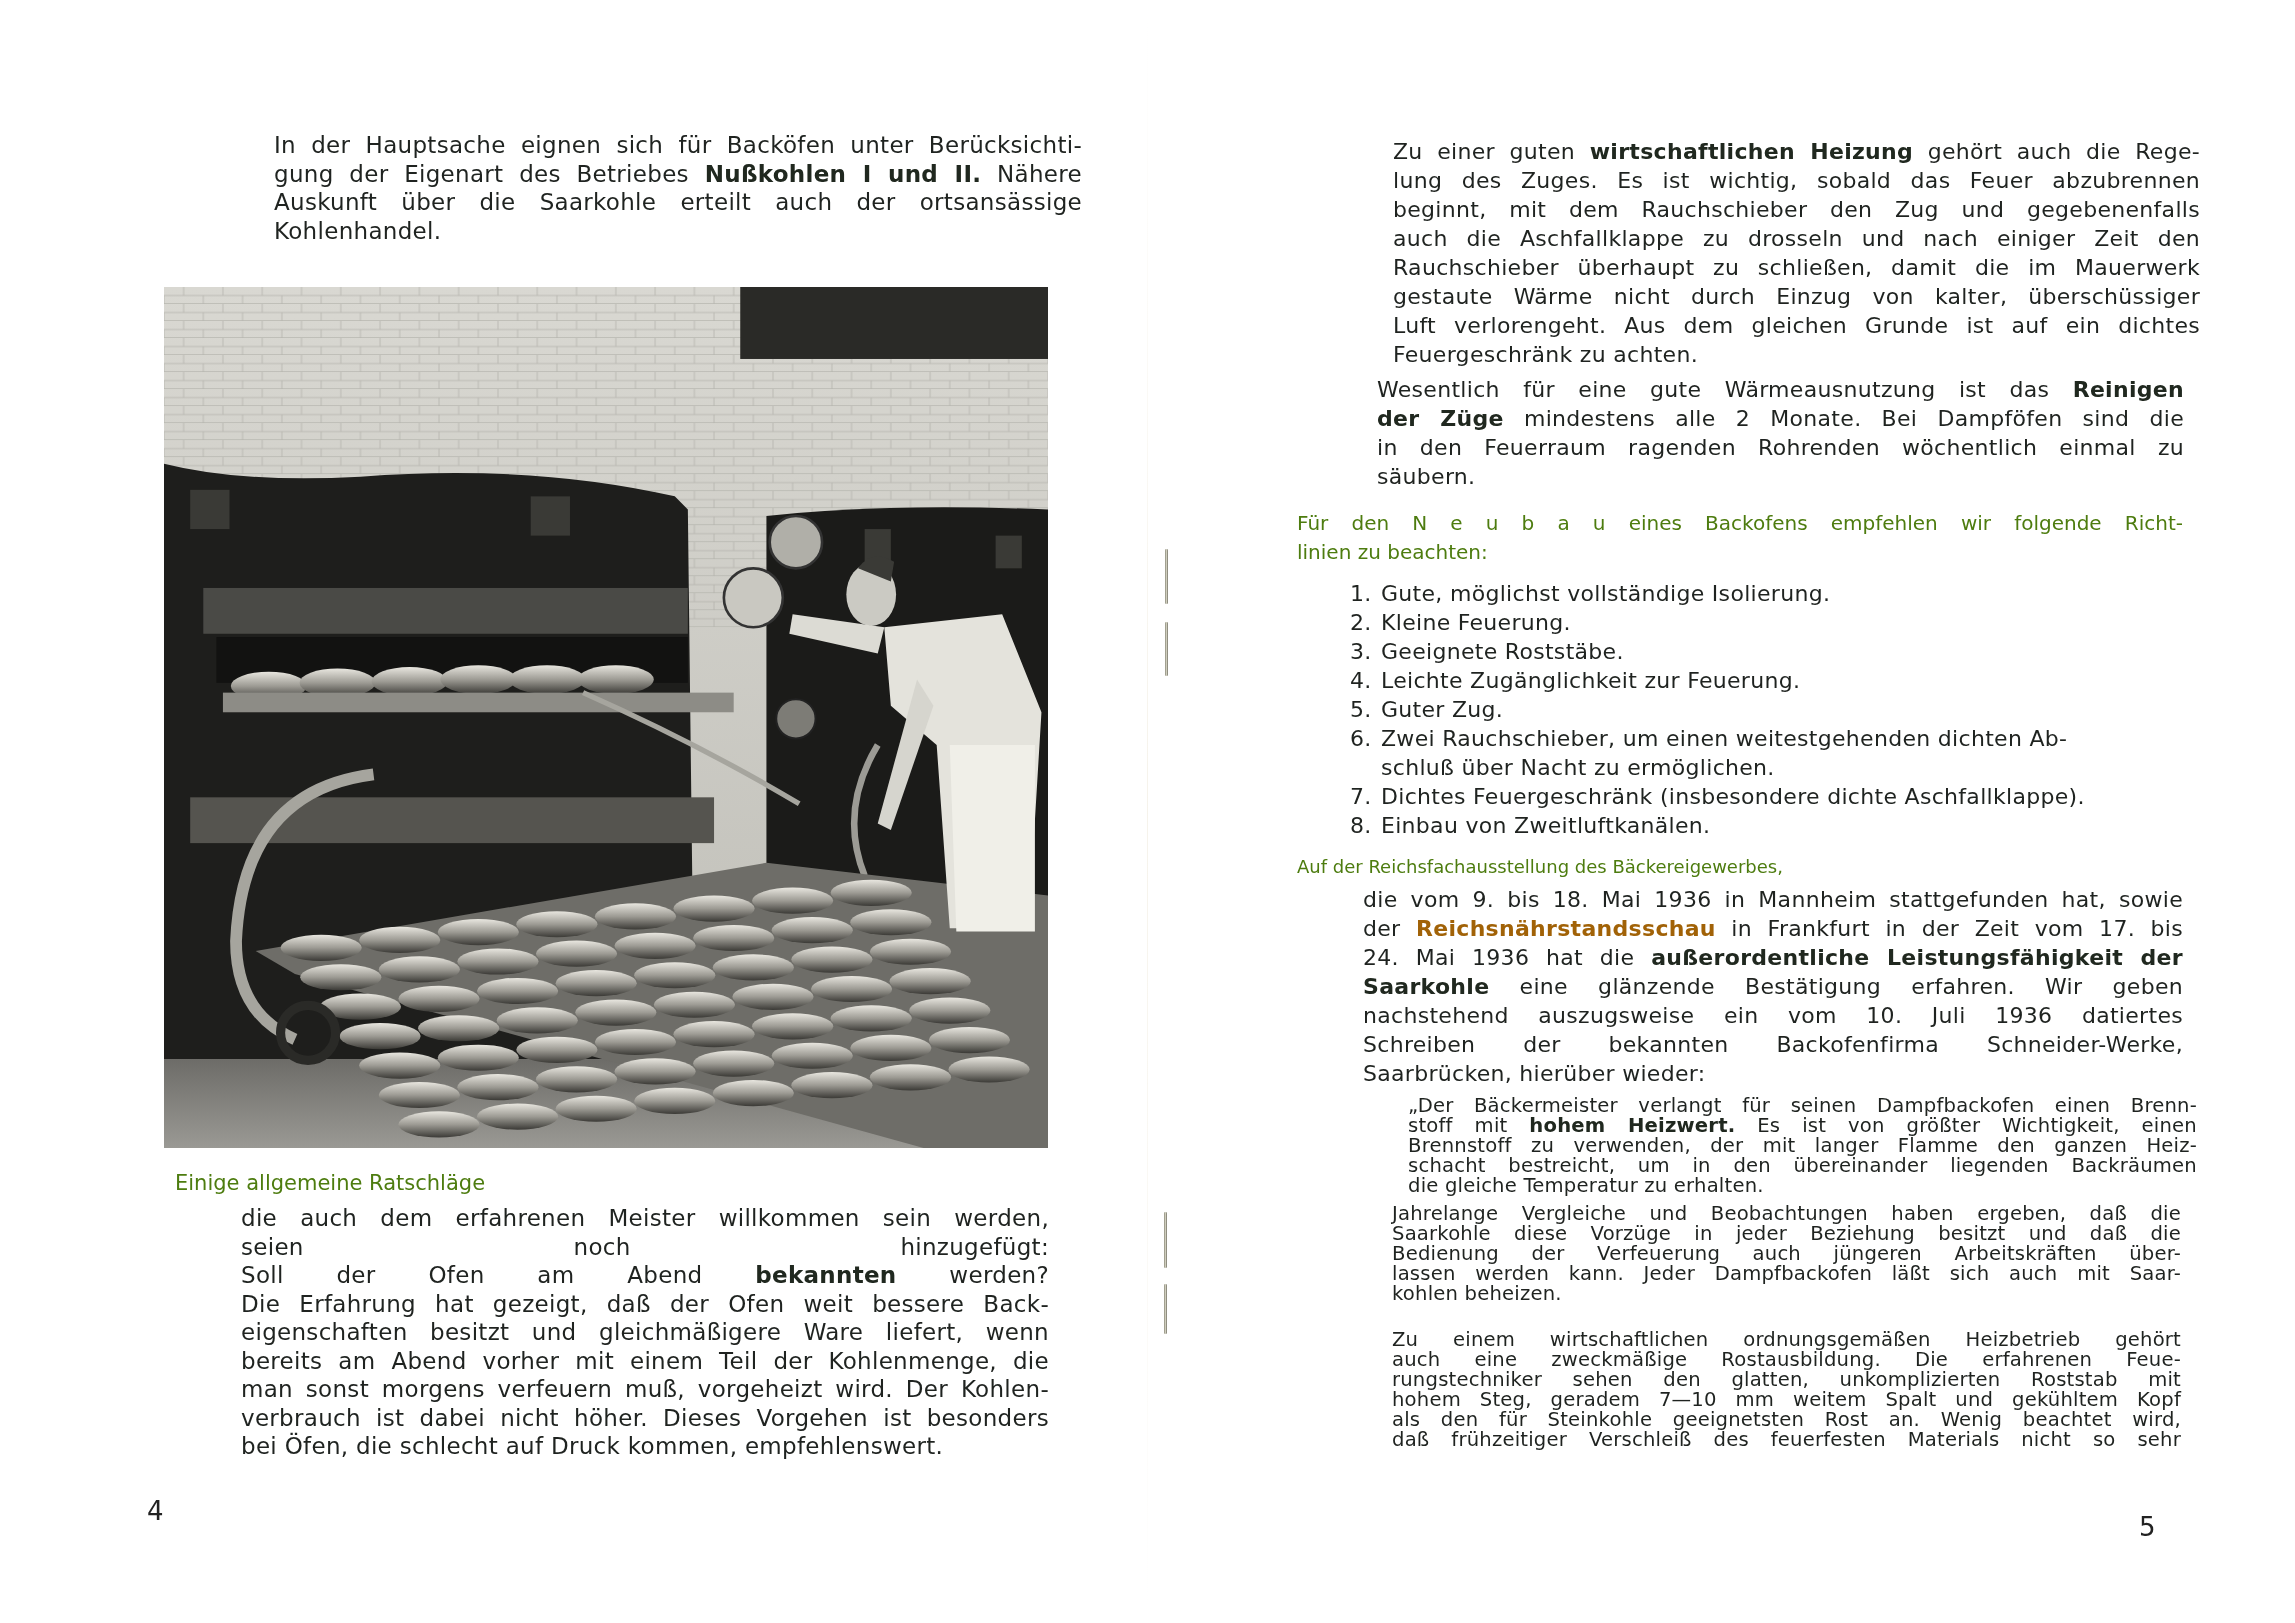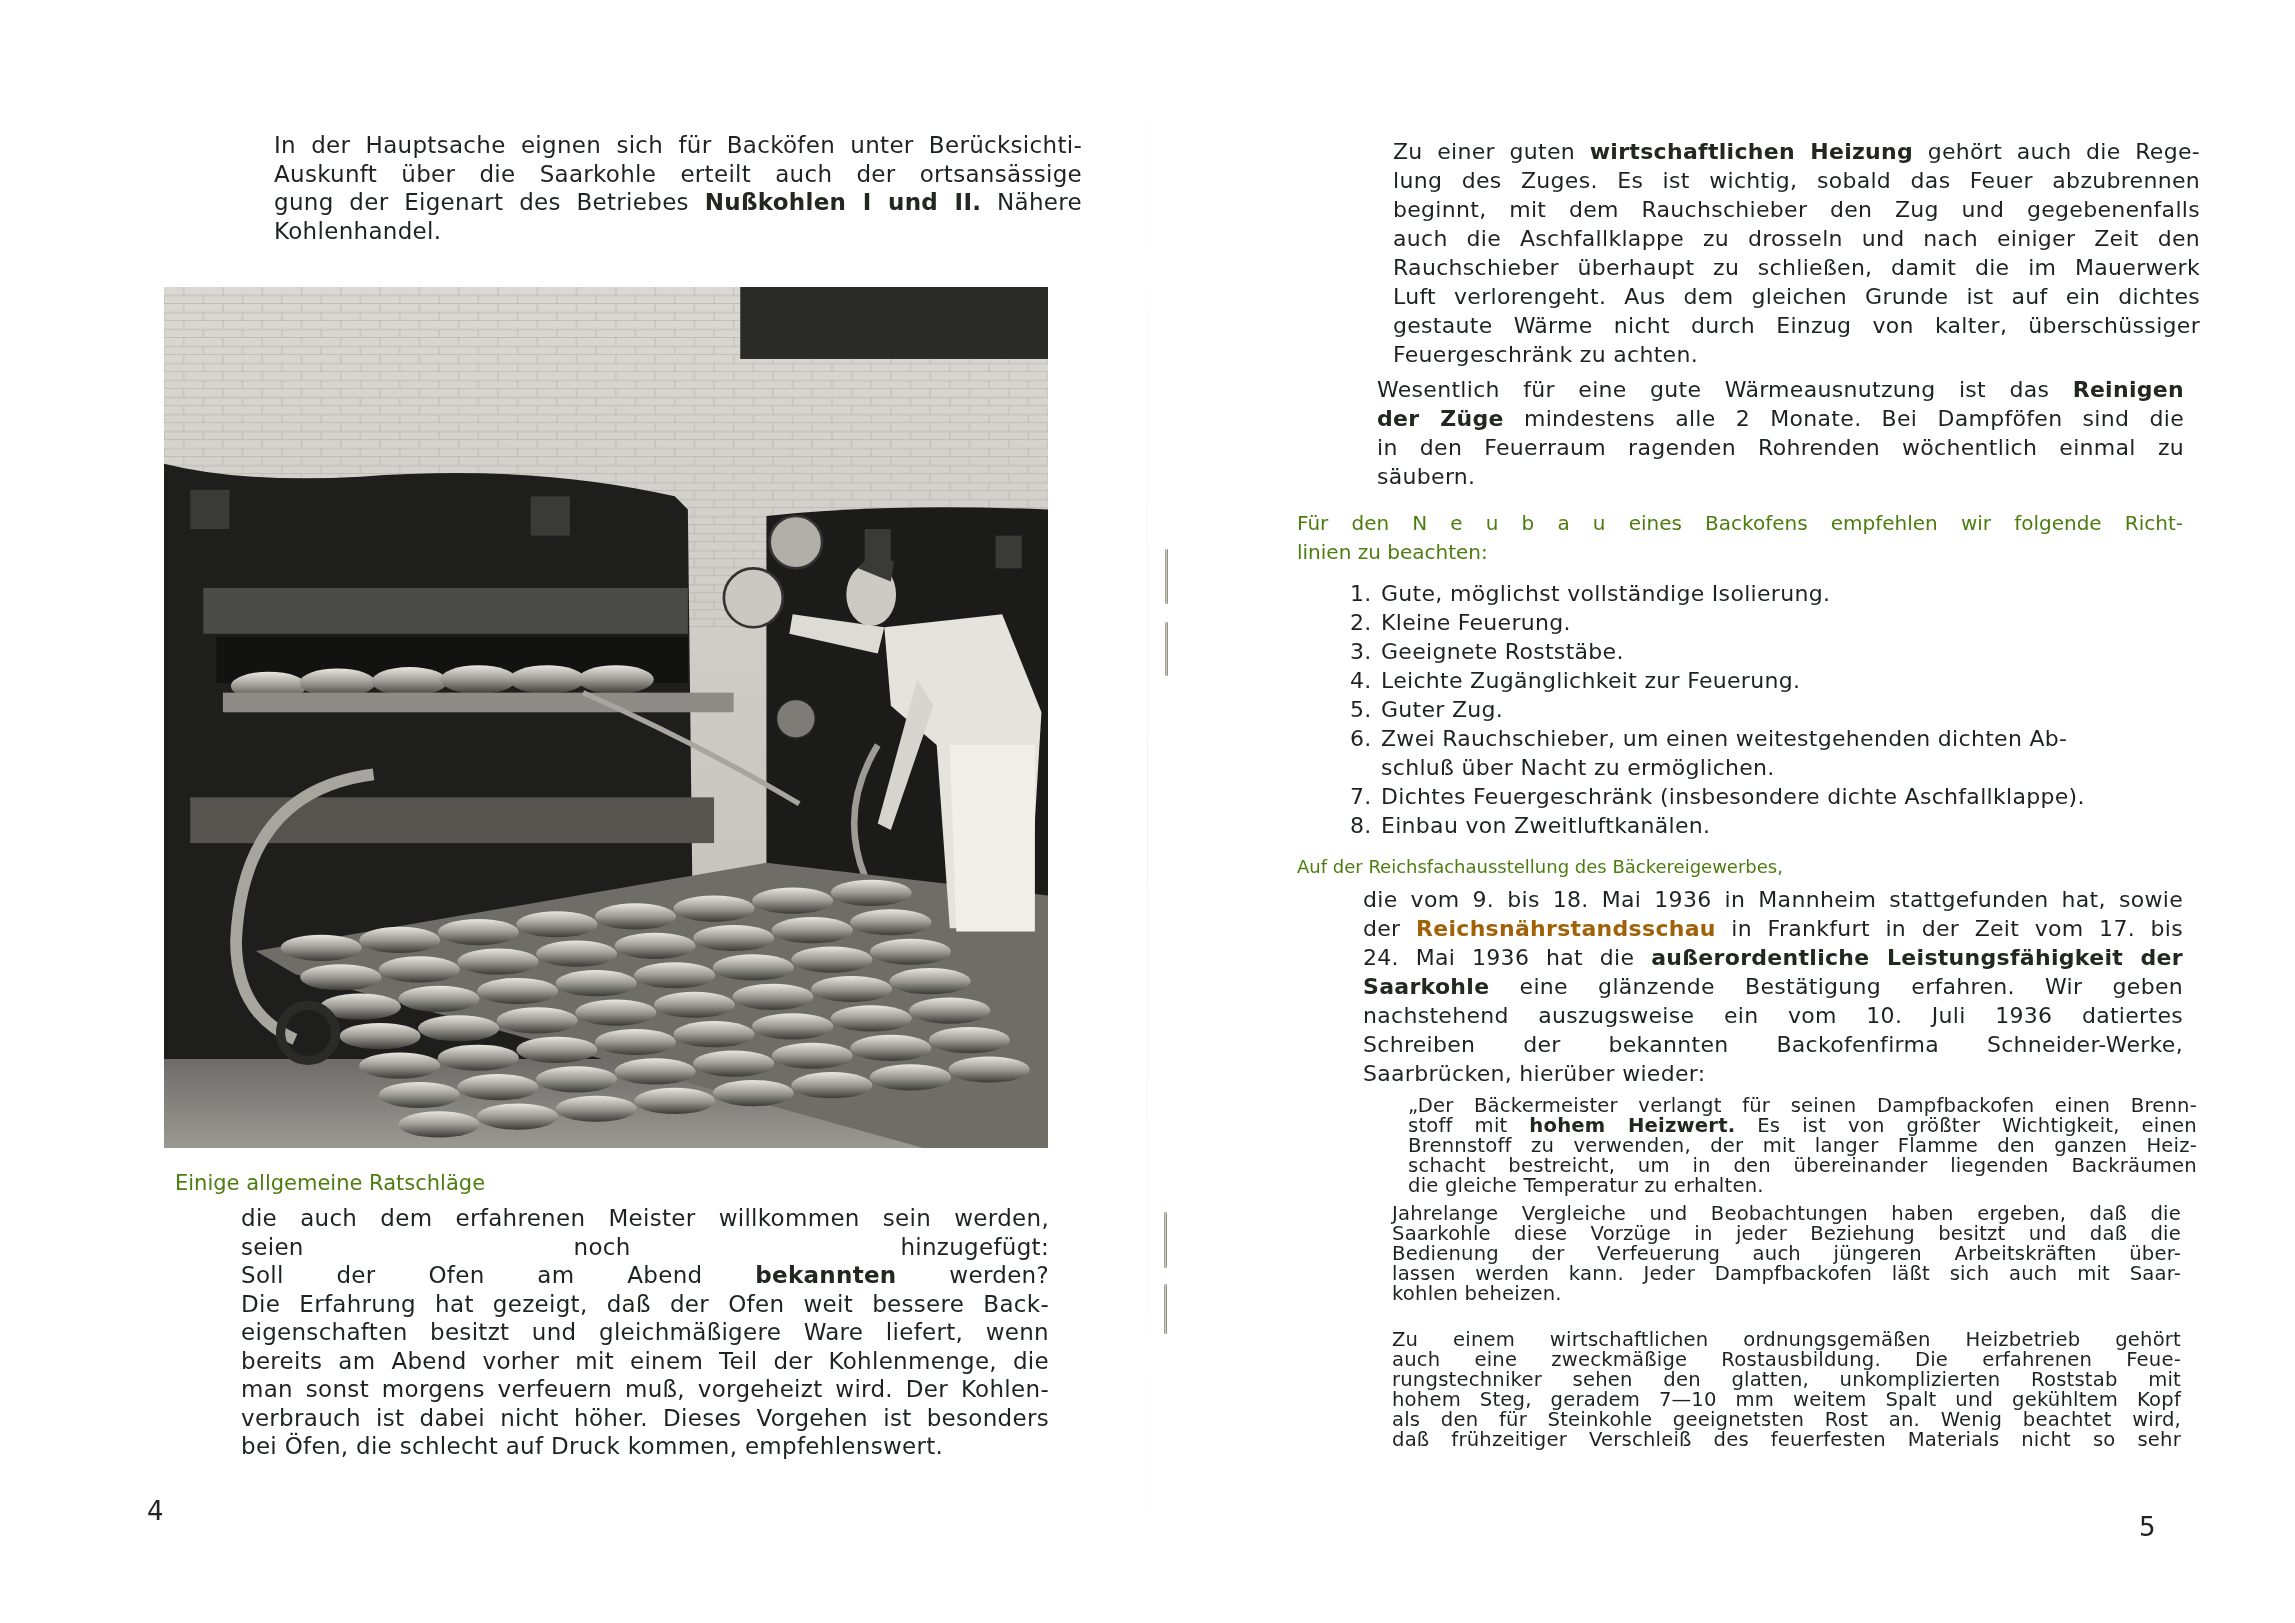--- a/index.html
+++ b/index.html
@@ -69,22 +69,22 @@
 
 <div class="gutter"></div>
 <div class="staple" style="left:1165px;top:549px;height:55px;"></div>
 <div class="staple" style="left:1165px;top:622px;height:54px;"></div>
 <div class="staple" style="left:1164px;top:1212px;height:56px;"></div>
 <div class="staple" style="left:1164px;top:1284px;height:50px;"></div>
 
 <section class="page page-left">
   <div id="intro" class="block body-l">
       <span class="line"><span>In der Hauptsache eignen sich für Backöfen unter Berücksichti-</span></span>
+      <span class="line"><span>gung der Eigenart des Betriebes </span><span class="b">Nußkohlen I und II.</span><span> Nähere</span></span>
       <span class="line"><span>Auskunft über die Saarkohle erteilt auch der ortsansässige</span></span>
-      <span class="line"><span>gung der Eigenart des Betriebes </span><span class="b">Nußkohlen I und II.</span><span> Nähere</span></span>
       <span class="line last"><span>Kohlenhandel.</span></span>
     </div>
 
   <div id="photo">
     <svg viewBox="0 0 1350 1316" preserveAspectRatio="none">
       <defs>
         <linearGradient id="wall" x1="0" y1="0" x2="0" y2="1">
           <stop offset="0" stop-color="#d9d8d2"></stop>
             <stop offset="1" stop-color="#bdbcb5"></stop>
         </linearGradient>
@@ -224,22 +224,22 @@
   <div id="pn-left" class="pagenum">4</div>
 </section>
 
 <section class="page page-right" style="left:0;width:2295px;">
   <div id="regel" class="block body-r">
       <span class="line"><span>Zu einer guten </span><span class="b">wirtschaftlichen Heizung</span><span> gehört auch die Rege-</span></span>
       <span class="line"><span>lung des Zuges. Es ist wichtig, sobald das Feuer abzubrennen</span></span>
       <span class="line"><span>beginnt, mit dem Rauchschieber den Zug und gegebenenfalls</span></span>
       <span class="line"><span>auch die Aschfallklappe zu drosseln und nach einiger Zeit den</span></span>
       <span class="line"><span>Rauchschieber überhaupt zu schließen, damit die im Mauerwerk</span></span>
+      <span class="line"><span>gestaute Wärme nicht durch Einzug von kalter, überschüssiger</span></span>
       <span class="line"><span>Luft verlorengeht. Aus dem gleichen Grunde ist auf ein dichtes</span></span>
-      <span class="line"><span>gestaute Wärme nicht durch Einzug von kalter, überschüssiger</span></span>
       <span class="line last"><span>Feuergeschränk zu achten.</span></span>
     </div>
   <div id="rein" class="block body-r">
       <span class="line"><span>Wesentlich für eine gute Wärmeausnutzung ist das </span><span class="b">Reinigen</span></span>
       <span class="line"><span class="b">der Züge</span><span> mindestens alle 2 Monate. Bei Dampföfen sind die</span></span>
       <span class="line"><span>in den Feuerraum ragenden Rohrenden wöchentlich einmal zu</span></span>
       <span class="line last"><span>säubern.</span></span>
     </div>
 
   <div id="neubau-head" class="block hd">

